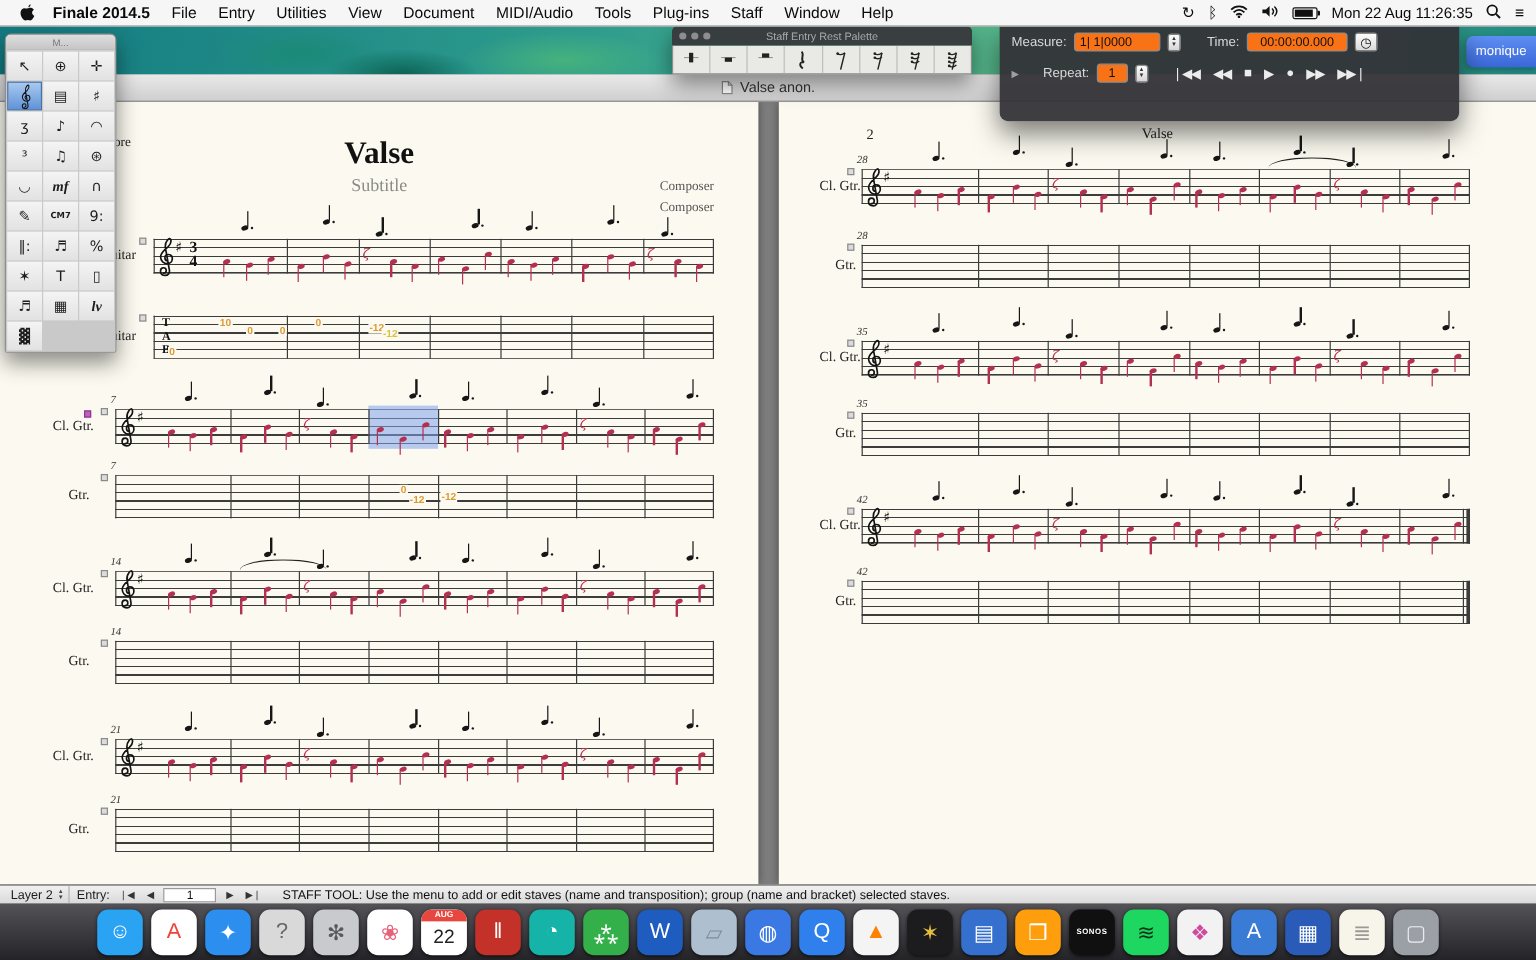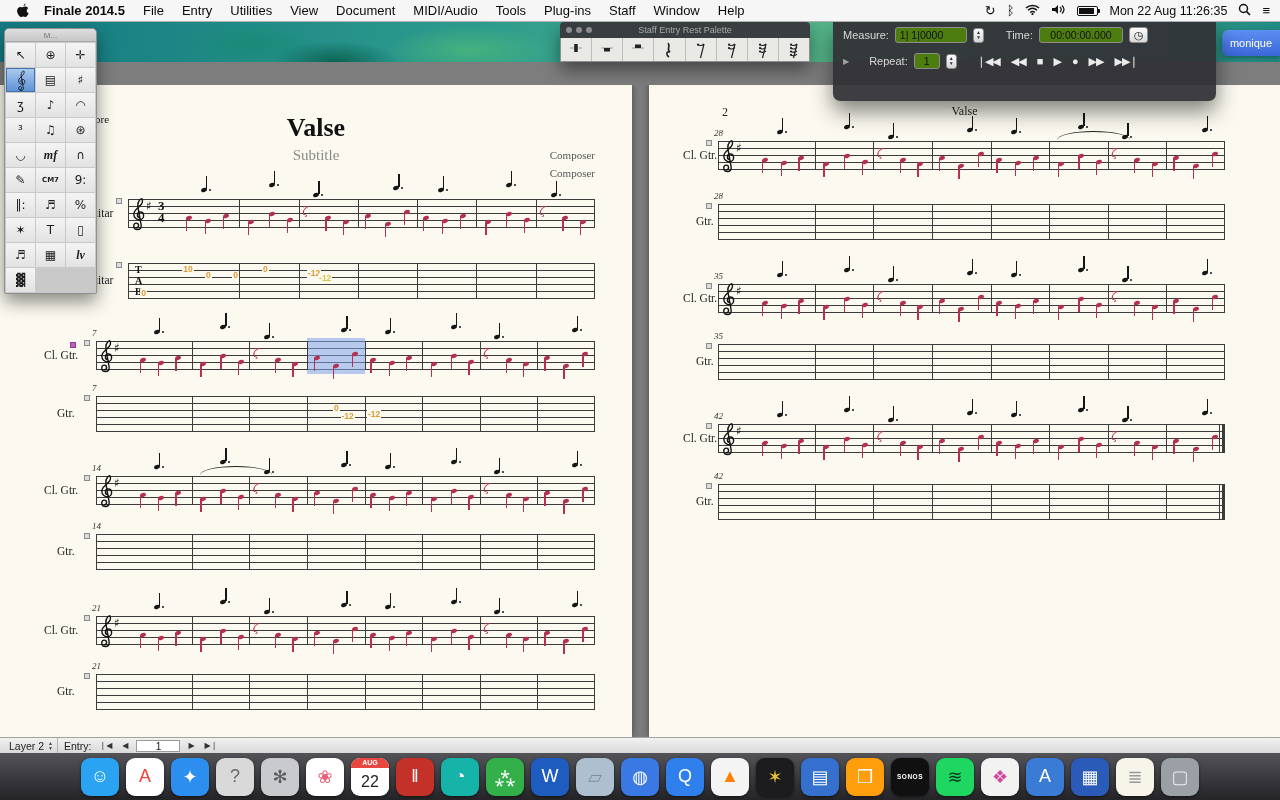--- a/index.html
+++ b/index.html
@@ -82,21 +82,21 @@
 .dots{position:absolute;left:6px;top:5px;display:flex;gap:4px}
 .dot-tl{width:6px;height:6px;border-radius:50%;background:#8d8d90}
 .restpal-body{height:24px;background:#e9e9e6;border:1px solid #8f8f8f;border-top:none;display:flex}
 .rest-cell{flex:1;display:flex;align-items:center;justify-content:center;border-right:1px solid #bdbdbd}
 .rest-cell:last-child{border-right:none}
 
 
 .playback{position:absolute;left:833px;top:22px;width:383px;height:79px;background:rgba(50,50,54,.94);border-radius:0 0 7px 7px;box-shadow:0 10px 22px rgba(0,0,0,.5);color:#d8d8d8;z-index:44;font-size:11px}
 .pb-tbar{height:17px;display:flex;align-items:center;justify-content:center;font-size:10px;color:#9f9fa2;position:relative}
 .pb-row{display:flex;align-items:center;padding:0 10px;height:26px;gap:6px}
-.white-box{background:#4d7c0f;border:1px solid #8c8c8c;border-radius:3px;color:#111;font-size:10.5px;padding:1px 4px;white-space:nowrap}
+.white-box{background:#f97316;border:1px solid #8c8c8c;border-radius:3px;color:#111;font-size:10.5px;padding:1px 4px;white-space:nowrap}
 .stepper{width:11px;height:15px;background:linear-gradient(#fdfdfd,#d5d5d5);border:1px solid #8c8c8c;border-radius:3px;display:flex;flex-direction:column;align-items:center;justify-content:center;font-size:5px;line-height:5px;color:#333}
 .clock-btn{width:19px;height:16px;background:linear-gradient(#fdfdfd,#dadada);border:1px solid #8c8c8c;border-radius:3px;display:flex;align-items:center;justify-content:center;font-size:11px;color:#222}
 .disclosure{color:#9f9fa2;font-size:8px}
 .transport{display:flex;align-items:center;gap:11px;margin-left:14px}
 .tbtn{color:#ececec;font-size:11px;letter-spacing:-1px;white-space:nowrap}
 
 
 .monique{position:absolute;right:0;top:30px;width:58px;height:26px;background:linear-gradient(#5d8ef2,#3a67d8);border-radius:6px 0 0 6px;color:#fff;font-size:11px;display:flex;align-items:center;justify-content:center;z-index:40;box-shadow:0 2px 5px rgba(0,0,0,.3)}
 
 
@@ -163,20 +163,27 @@
       <span class="mb-clock">Mon 22 Aug 11:26:35</span>
       <span><svg width="13" height="13" viewBox="0 0 13 13">
             <circle cx="5.5" cy="5.5" r="4" stroke="#111" fill="none" stroke-width="1.5"></circle>
             <line x1="8.6" y1="8.6" x2="12" y2="12" stroke="#111" stroke-width="1.6"></line>
           </svg></span>
       <span class="mb-glyph">≡</span>
     </span>
   </div>
 
   <div class="docwin">
+    <div class="doc-titlebar">
+      <svg width="10" height="12" viewBox="0 0 10 12">
+          <path d="M1 1 H6 L9 4 V11 H1 Z" fill="#fff" stroke="#8a8a8a"></path>
+          <path d="M6 1 L6 4 L9 4" fill="none" stroke="#8a8a8a"></path>
+        </svg>
+      <span>Valse anon.</span>
+    </div>
     <div class="doc-content">
       <div class="page" id="pageL">
         <div class="group-label" style="left:84px;top:28px">Score</div>
         <div class="score-title" style="top:28px;font-size:26px;font-weight:600">Valse</div>
         <div class="score-title score-sub" style="top:62px;font-size:15px">Subtitle</div>
         <div class="score-credit" style="top:64px">Composer</div>
         <div class="score-credit" style="top:82px">Composer</div>
       <div class="staff" style="left: 128px; top: 114px; width: 467px; height: 29px;">
             <div class="bar" style="left: 0px;"></div>
             <div class="bar" style="left: 111.286px;"></div>
@@ -1064,20 +1071,21 @@
           <span>▲</span>
           <span>▼</span>
         </span>
     </span>
     <span>Entry:</span>
     <span class="navbtn">❘◀</span>
     <span class="navbtn">◀</span>
     <span class="page-box">1</span>
     <span class="navbtn">▶</span>
     <span class="navbtn">▶❘</span>
+    <span class="sb-msg">STAFF TOOL: Use the menu to add or edit staves (name and transposition); group (name and bracket) selected staves.</span>
   </div>
 
   <div class="dock" id="dock">
       <div class="dock-icon" style="background: rgb(41, 163, 242); color: rgb(255, 255, 255);">☺</div>
       <div class="dock-icon" style="background: rgb(255, 255, 255); color: rgb(239, 68, 56);">A</div>
       <div class="dock-icon" style="background: rgb(44, 143, 240); color: rgb(255, 255, 255);">✦</div>
       <div class="dock-icon" style="background: rgb(217, 217, 217); color: rgb(102, 102, 102);">?</div>
       <div class="dock-icon" style="background: rgb(200, 202, 205); color: rgb(88, 89, 91);">✻</div>
       <div class="dock-icon" style="background: rgb(255, 255, 255); color: rgb(232, 96, 122);">❀</div>
       <div class="dock-icon cal" style="background: rgb(255, 255, 255);">

